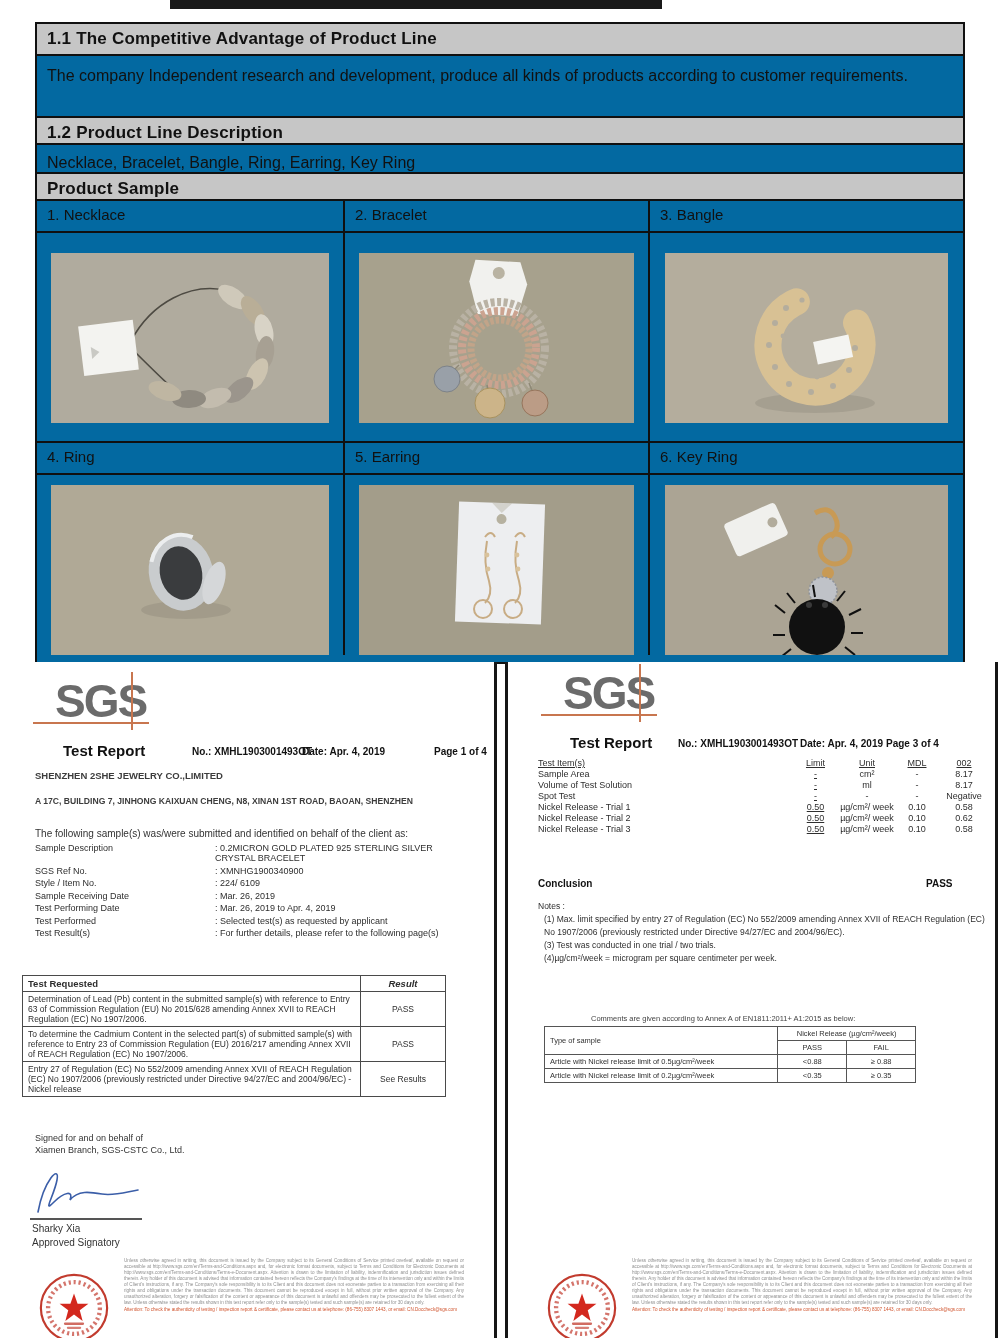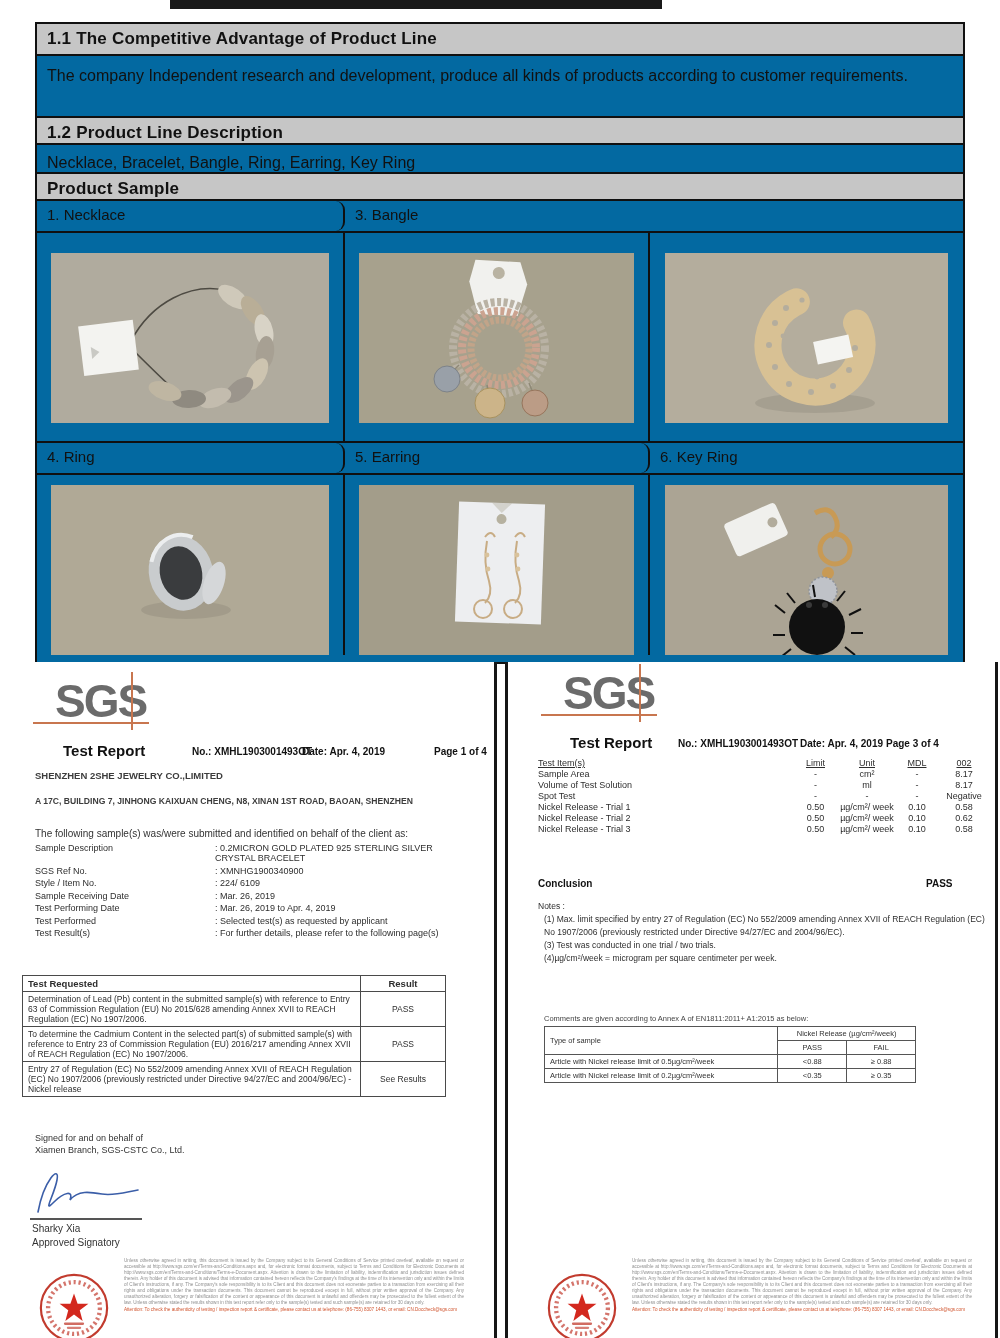--- a/index.html
+++ b/index.html
@@ -14,21 +14,21 @@
   
   .ptable{position:absolute;left:35px;top:22px;width:926px;height:638px;border:2px solid #101010;overflow:hidden;background:#0369a1;}
   .prow{border-bottom:2px solid #101010;box-sizing:border-box;}
   .sec-title{height:32px;background:#c6c6c6;font-size:17px;font-weight:bold;padding:5px 0 0 10px;letter-spacing:.2px;}
   .sec-title.small{height:27px;}
   .sec-body{font-size:16px;padding:6px 24px 4px 10px;line-height:27px;}
   .grid-row{display:flex;}
   .gcell{box-sizing:border-box;border-right:2px solid #101010;}
   .gcell:last-child{border-right:none;}
   .gc1{width:308px;} .gc2{width:305px;} .gc3{width:313px;}
-  .glabel{height:30px;font-size:15px;padding:5px 4px 0 10px;border-radius:9px;}
+  .glabel{height:30px;font-size:15px;padding:5px 4px 0 10px;}
   .gimgrow1{height:210px;} .gimgrow2{height:168px;border-bottom:none;}
   .photo{display:block;margin:0 auto;}
   .m-top1{margin-top:20px;} .m-top2{margin-top:10px;}
 
   
   .reports{position:absolute;left:0;top:662px;width:1000px;height:676px;}
   .page{position:absolute;top:0;height:676px;background:#fff;overflow:hidden;}
   .page-left{left:0;width:494px;border-right:3px solid #161616;}
   .page-right{left:505px;width:487px;border-left:3px solid #161616;border-right:3px solid #161616;}
 
@@ -54,30 +54,30 @@
   .res-col{width:74px;text-align:center !important;}
 
   .signed{position:absolute;font-size:9px;color:#333;line-height:1.35;}
   .sig-line{position:absolute;height:2px;background:#555;}
   .sig-name{position:absolute;font-size:10px;color:#333;line-height:1.35;}
 
   
   .items{position:absolute;font-size:9px;color:#2e2e2e;}
   .irow{display:flex;margin-bottom:1px;}
   .i-name{width:255px;flex:none;}
-  .i-limit{width:45px;text-align:center;flex:none;}
+  .i-limit{width:45px;text-align:center;flex:none;text-decoration:underline;}
   .i-unit{width:58px;text-align:center;flex:none;}
   .i-mdl{width:42px;text-align:center;flex:none;}
   .i-val{width:52px;text-align:center;flex:none;}
   .i-head span{text-decoration:underline;}
   .concl{position:absolute;font-size:10px;font-weight:bold;}
   .notes{position:absolute;font-size:8.5px;color:#2e2e2e;width:452px;line-height:1.45;}
   .notes .nt{margin-bottom:1px;}
   .notes .n-item{padding-left:6px;}
-  .cm-intro{position:absolute;font-size:7.5px;color:#444;}
+  .cm-intro{position:absolute;font-size:7.5px;color:#444;margin-left:47px;}
   .ctable{position:absolute;border-collapse:collapse;font-size:7.5px;color:#333;}
   .ctable td,.ctable th{border:1px solid #555;padding:2px 5px;font-weight:normal;text-align:center;}
   .ctable .c-left{text-align:left;width:240px;}
   .ctable .c-val{width:62px;}
 
   
   .footer{position:absolute;left:38px;display:flex;}
   .stamp{flex:none;margin-right:14px;margin-top:14px;}
   .fineprint{width:340px;}
   .disclaimer{font-size:4.6px;line-height:1.3;color:#8f8f8f;text-align:justify;}
@@ -90,20 +90,21 @@
 
 <div class="ptable">
   <div class="prow sec-title"><span>1.1 The Competitive Advantage of Product Line</span></div>
   <div class="prow sec-body" style="height:62px;">The company Independent research and development, produce all kinds of products according to customer requirements.</div>
   <div class="prow sec-title small"><span>1.2 Product Line Description</span></div>
   <div class="prow sec-body" style="height:29px;padding-top:4px;">Necklace, Bracelet, Bangle, Ring, Earring, Key Ring</div>
   <div class="prow sec-title small"><span>Product Sample</span></div>
 
   <div class="prow grid-row">
     <div class="gcell gc1 glabel">1. Necklace</div>
+    <div class="gcell gc2 glabel">2. Bracelet</div>
     <div class="gcell gc3 glabel">3. Bangle</div>
   </div>
 
   <div class="prow grid-row gimgrow1">
     <div class="gcell gc1">
       <svg class="photo m-top1" width="278" height="170" viewBox="0 0 278 170">
         <rect width="278" height="170" fill="#b3aea1"></rect>
         <rect width="278" height="170" fill="#a8a396" opacity="0.25"></rect>
         <path d="M80,88 C100,50 140,28 178,38" stroke="#4d4a42" stroke-width="1.6" fill="none"></path>
         <path d="M80,95 C95,110 105,120 118,132" stroke="#4d4a42" stroke-width="1.6" fill="none"></path>
@@ -287,21 +288,21 @@
       <div class="frow">
           <div class="flabel">Test Result(s)</div>
           <div class="fvalue">: For further details, please refer to the following page(s)</div>
         </div>
     </div>
 
     <table class="ttable" style="left:22px;top:313px;width:424px;">
       <tbody>
           <tr>
         <th>Test Requested</th>
-        <th class="res-col" style="text-align:center;">Result</th>
+        <th class="res-col" style="text-align:center;font-style:italic;">Result</th>
       </tr>
       <tr>
         <td>Determination of Lead (Pb) content in the submitted sample(s) with reference to Entry 63 of Commission Regulation (EU) No 2015/628 amending Annex XVII to REACH Regulation (EC) No 1907/2006.</td>
         <td class="res-col">PASS</td>
       </tr>
       <tr>
         <td>To determine the Cadmium Content in the selected part(s) of submitted sample(s) with reference to Entry 23 of Commission Regulation (EU) 2016/217 amending Annex XVII of REACH Regulation (EC) No 1907/2006.</td>
         <td class="res-col">PASS</td>
       </tr>
       <tr>

